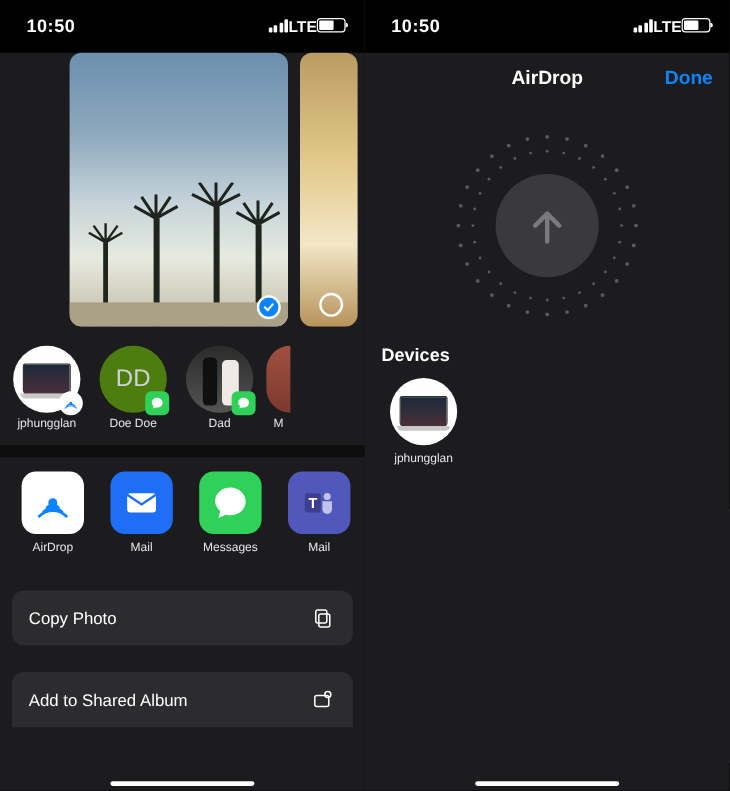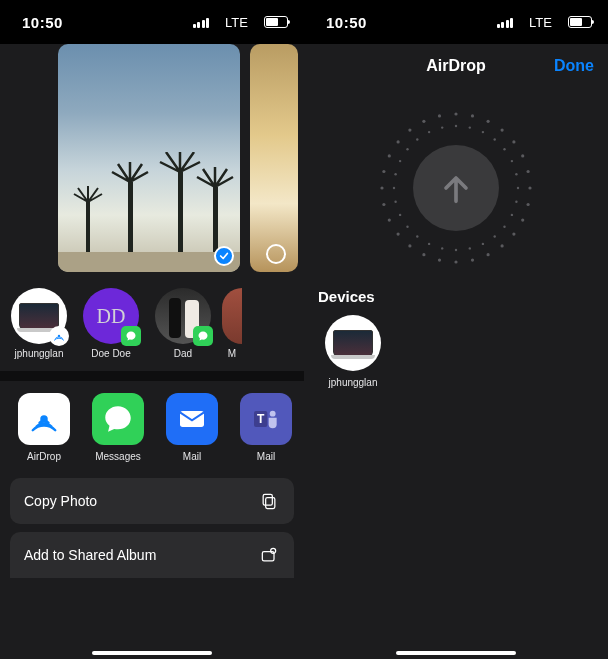--- a/index.html
+++ b/index.html
@@ -3,21 +3,21 @@
 <meta charset="utf-8">
 <style>
   * { margin: 0; padding: 0; box-sizing: border-box; }
   html, body { width: 608px; height: 659px; overflow: hidden; font-family: -apple-system, Helvetica, Arial, sans-serif; background:#000; color:#fff; }
   .screens { display:flex; width:608px; height:659px; }
   .screen { width:304px; height:659px; position:relative; background:#1c1c1e; overflow:hidden; }
   .screen.right { background:#1c1c1e; }
   
   .statusbar { height:44px; display:flex; align-items:center; justify-content:space-between; padding:0 16px 0 22px; background:#000000; }
   .statusbar .time { font-weight:600; font-size:15px; letter-spacing:0.5px; }
-  .statusbar .right-icons { display:flex; align-items:center; gap:16px; font-size:13px; font-weight:400; }
+  .statusbar .right-icons { display:flex; gap:0; font-size:13px; font-weight:700; }
   .signal-bars { display:flex; align-items:flex-end; gap:1.5px; height:12px; }
   .signal-bars span { width:3px; background:#fff; border-radius:1px; }
   .signal-bars span:nth-child(1){height:4px;}
   .signal-bars span:nth-child(2){height:6px;}
   .signal-bars span:nth-child(3){height:8px;}
   .signal-bars span:nth-child(4){height:10.5px;}
   .battery { width:24px; height:12px; border:1px solid #fff; border-radius:3px; position:relative; }
   .battery::after { content:""; position:absolute; right:-3px; top:3px; width:2px; height:4px; background:#fff; border-radius:0 2px 2px 0; }
   .battery-fill { position:absolute; left:1px; top:1px; bottom:1px; width:55%; background:#fff; border-radius:1px; }
   
@@ -38,41 +38,41 @@
   .checkmark svg { width:10px; height:10px; }
   .preview.second { width:48px; height:228px; background:linear-gradient(180deg,#b99c63 0%, #e3c98b 40%, #f3e7c7 70%, #b6935b 100%); position:relative;}
   .ringmark { position:absolute; right:12px; bottom:8px; width:20px; height:20px; border-radius:50%; border:2px solid #fff; }
   
   .contact-row{ display:flex; padding:0 6px 12px 6px; gap:6px; overflow:hidden;}
   .contact{ width:66px; flex:0 0 66px; display:flex; flex-direction:column; align-items:center; gap:4px; }
   .avatar{ width:56px; height:56px; border-radius:50%; position:relative; }
   .avatar.white{ background:#fff; display:flex; align-items:center; justify-content:center; }
   .macbook-mini{ width:40px; height:26px; border-radius:2px 2px 4px 4px; background:linear-gradient(180deg,#1b2a38,#4a2f3a); position:relative; border:1px solid #333;}
   .macbook-mini::after{content:"";position:absolute;bottom:-4px;left:-3px;right:-3px;height:4px;background:#c9c9c9;border-radius:0 0 4px 4px;}
-  .avatar.grey{ background:#6d28d9; display:flex; align-items:center; justify-content:center; font-weight:500; font-size:20px; color:#d1d1d6;font-family:Liberation Serif, serif;}
+  .avatar.grey{ background:#4d7c0f; display:flex; align-items:center; justify-content:center; font-weight:500; font-size:20px; color:#d1d1d6;}
   .avatar.memoji{ background:radial-gradient(circle at 50% 40%,#ffe1c7,#f5c8a0); display:flex; align-items:center;justify-content:center;}
   .avatar.photo1{ background:linear-gradient(180deg,#2b2b2b,#545454);}
   .avatar.photo2{ background:linear-gradient(180deg,#a14f3f,#7a3a2e);}
   .badge{ position:absolute; right:-2px; bottom:-2px; width:20px; height:20px; border-radius:5px; display:flex; align-items:center; justify-content:center;}
   .badge.green{ background:#30d158;}
   .badge.airdrop{ background:#fff; border-radius:50%;}
   .clabel{ font-size:10px; color:#e5e5e7; text-align:center; white-space:nowrap; overflow:hidden; text-overflow:ellipsis; width:100%; }
   .divider{ height:10px; background:#0e0e0f;}
   
   .app-row{ display:flex; padding:12px 6px 16px 14px; gap:14px; overflow:hidden;}
   .app{ width:60px; flex:0 0 60px; display:flex; flex-direction:column; align-items:center; gap:6px;}
   .appicon{ width:52px; height:52px; border-radius:12px; display:flex; align-items:center;justify-content:center;}
   .appicon.white{ background:#fff;}
   .appicon.green{ background:#30d158;}
   .appicon.blue{ background:#1f6ef7;}
   .appicon.purple{ background:#5158bb;}
   .alabel{ font-size:10px; color:#e5e5e7; text-align:center; white-space:nowrap;}
   
   .actions{ padding:0 10px; display:flex; flex-direction:column; gap:8px;}
-  .action{ background:#2c2c2e; border-radius:10px; height:46px; display:flex; align-items:center; justify-content:space-between; padding:0 14px;}
+  .action{ background:#2c2c2e; border-radius:10px; height:46px; display:flex; align-items:center; justify-content:space-between; padding:0 14px;margin-top:14px;}
   .action .label{ font-size:14px; }
   .action .acticon{ width:22px; height:22px; display:flex; align-items:center;justify-content:center; }
   .home-indicator{ position:absolute; bottom:4px; left:50%; transform:translateX(-50%); width:120px; height:4px; border-radius:3px; background:#fff;}
   
   .nav-header{ height:44px; display:flex; align-items:center; padding:0 14px; position:relative;}
   .nav-title{ position:absolute; left:50%; transform:translateX(-50%); font-size:16px; font-weight:600;}
   .nav-done{ margin-left:auto; color:#0a84ff; font-size:16px; font-weight:700;}
   .radar-wrap{ display:flex; align-items:center; justify-content:center; height:200px;}
   .radar{ width:160px; height:160px; position:relative; display:flex; align-items:center;justify-content:center;}
   .radar-dots{ position:absolute; inset:0;}
@@ -184,35 +184,35 @@
       <div class="app">
         <div class="appicon white">
           <svg width="36" height="36" viewBox="0 0 24 24">
               <circle cx="12" cy="12" r="2.5" fill="#0a84ff"></circle>
               <path d="M7 17a7 7 0 0110 0M4.5 19.5a10.5 10.5 0 0115 0M9 14.5a4 4 0 016 0" fill="none" stroke="#0a84ff" stroke-width="1.6" stroke-linecap="round"></path>
             </svg>
         </div>
         <div class="alabel">AirDrop</div>
       </div>
       <div class="app">
-        <div class="appicon green">
-          <svg width="34" height="34" viewBox="0 0 24 24">
-              <path d="M12 3C7 3 3 6.5 3 11c0 2.3 1.1 4.4 3 5.8L5 21l4.3-2c.9.2 1.8.3 2.7.3 5 0 9-3.5 9-8S17 3 12 3z" fill="#fff"></path>
-            </svg>
-        </div>
-        <div class="alabel">Messages</div>
-      </div>
-      <div class="app">
         <div class="appicon blue">
           <svg width="32" height="32" viewBox="0 0 24 24">
               <rect x="3" y="6" width="18" height="12" rx="2" fill="#fff"></rect>
               <path d="M3 7l9 6 9-6" fill="none" stroke="#1f6ef7" stroke-width="1.5"></path>
             </svg>
         </div>
         <div class="alabel">Mail</div>
+      </div>
+      <div class="app">
+        <div class="appicon green">
+          <svg width="34" height="34" viewBox="0 0 24 24">
+              <path d="M12 3C7 3 3 6.5 3 11c0 2.3 1.1 4.4 3 5.8L5 21l4.3-2c.9.2 1.8.3 2.7.3 5 0 9-3.5 9-8S17 3 12 3z" fill="#fff"></path>
+            </svg>
+        </div>
+        <div class="alabel">Messages</div>
       </div>
       <div class="app">
         <div class="appicon purple">
           <svg width="32" height="32" viewBox="0 0 24 24">
               <rect x="3" y="6" width="10" height="12" rx="1.5" fill="#3d3e8f"></rect>
               <text x="8" y="15" text-anchor="middle" fill="#fff" font-size="9" font-weight="700" font-family="Arial">T</text>
               <circle cx="17" cy="8" r="2.2" fill="#c1c3ee"></circle>
               <path d="M14 11h6v5a3 3 0 01-6 0z" fill="#c1c3ee"></path>
             </svg>
         </div>

